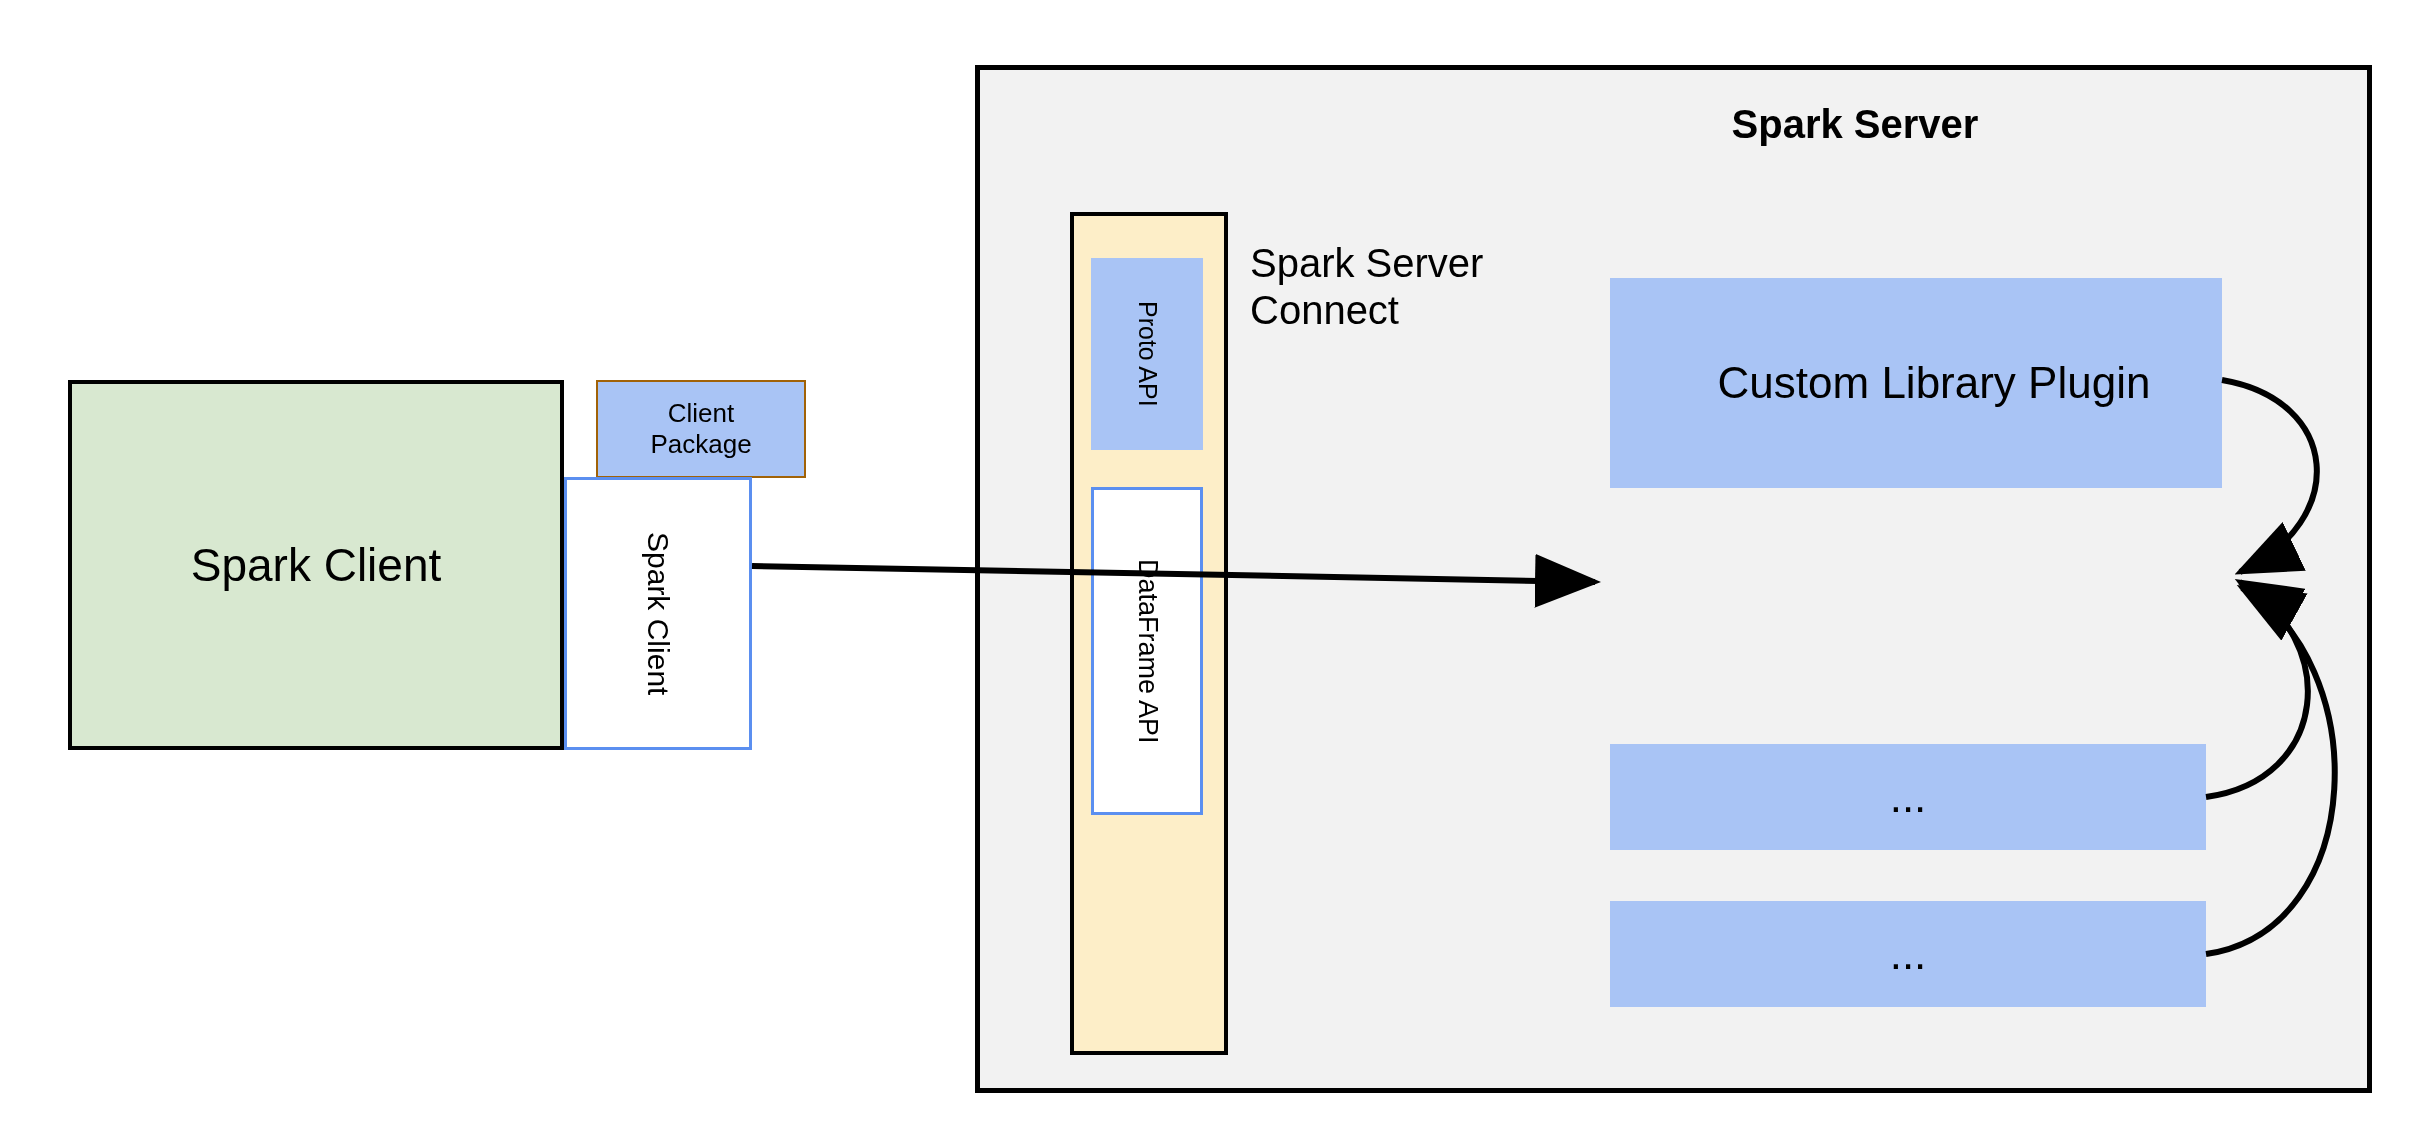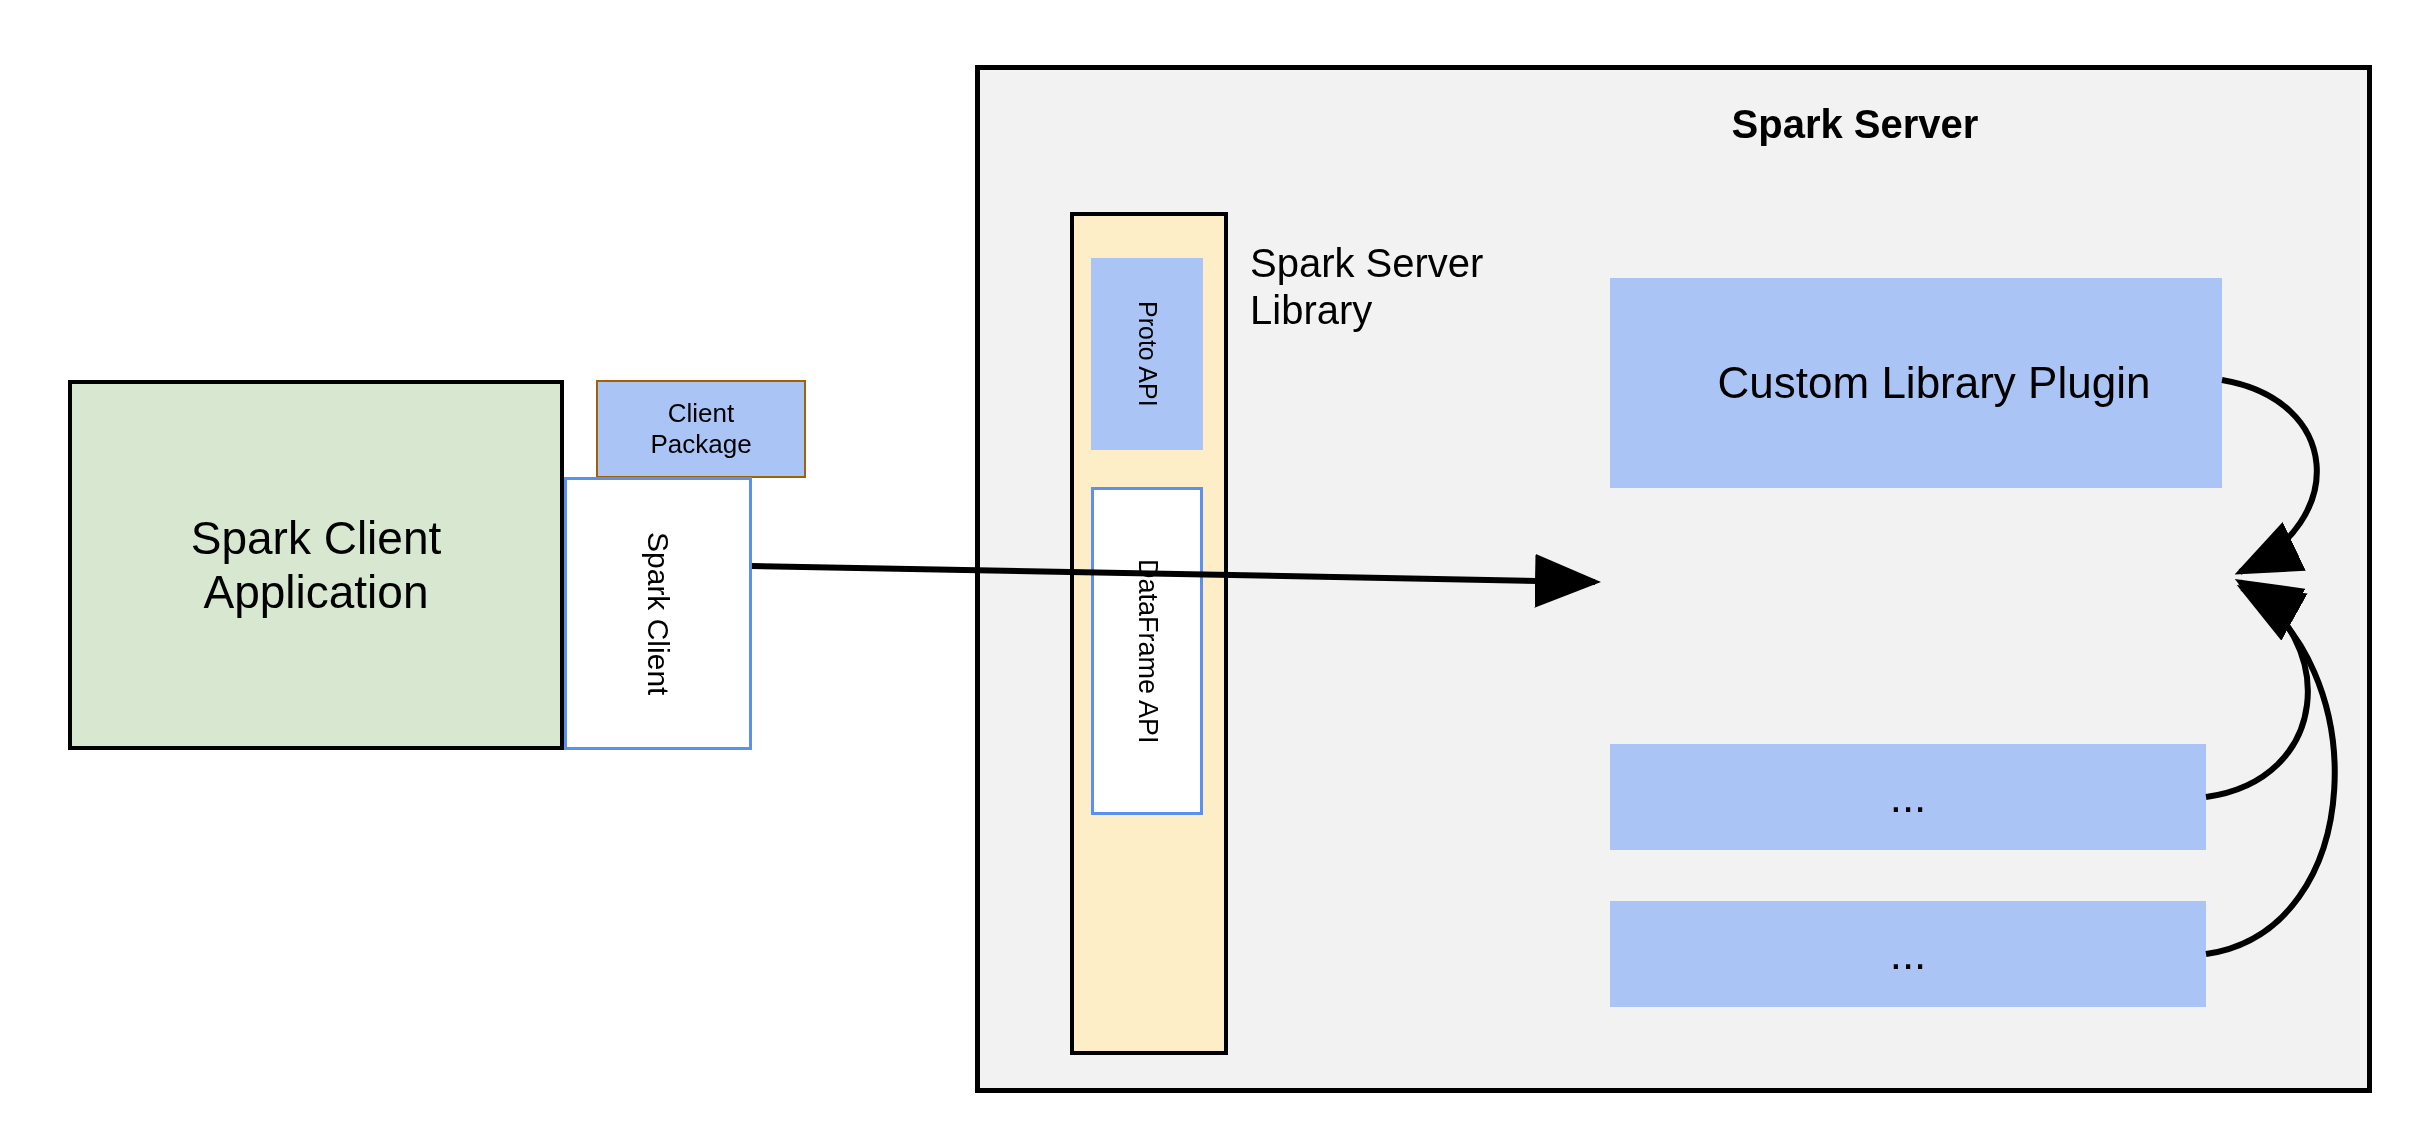--- a/index.html
+++ b/index.html
@@ -156,21 +156,20 @@
 </head>
 <body>
 
 <div id="canvas">
 
   <div class="box" id="server-panel"></div>
 
   <div class="box" id="client-app-box">
     <div>
       <div>Spark Client</div>
-      <div>Application</div>
     </div>
   </div>
 
   <div class="box" id="client-package-box">
     <div>
       <div>Client</div>
       <div>Package</div>
     </div>
   </div>
 
@@ -186,21 +185,21 @@
   <div class="box" id="proto-api-box">
     <div class="vert-text">Proto API</div>
   </div>
 
   <div class="box" id="dataframe-api-box">
     <div class="vert-text">DataFrame API</div>
   </div>
 
   <div class="box" id="spark-server-library-label">
     <span>Spark Server</span>
-    <span>Library</span>
+    <span>Connect</span>
   </div>
 
   <div class="box" id="custom-library-plugin-box">
     <span>Custom Library Plugin</span>
   </div>
 
 
   <div class="box" id="ellipsis-box-1">
     <span>...</span>
   </div>

